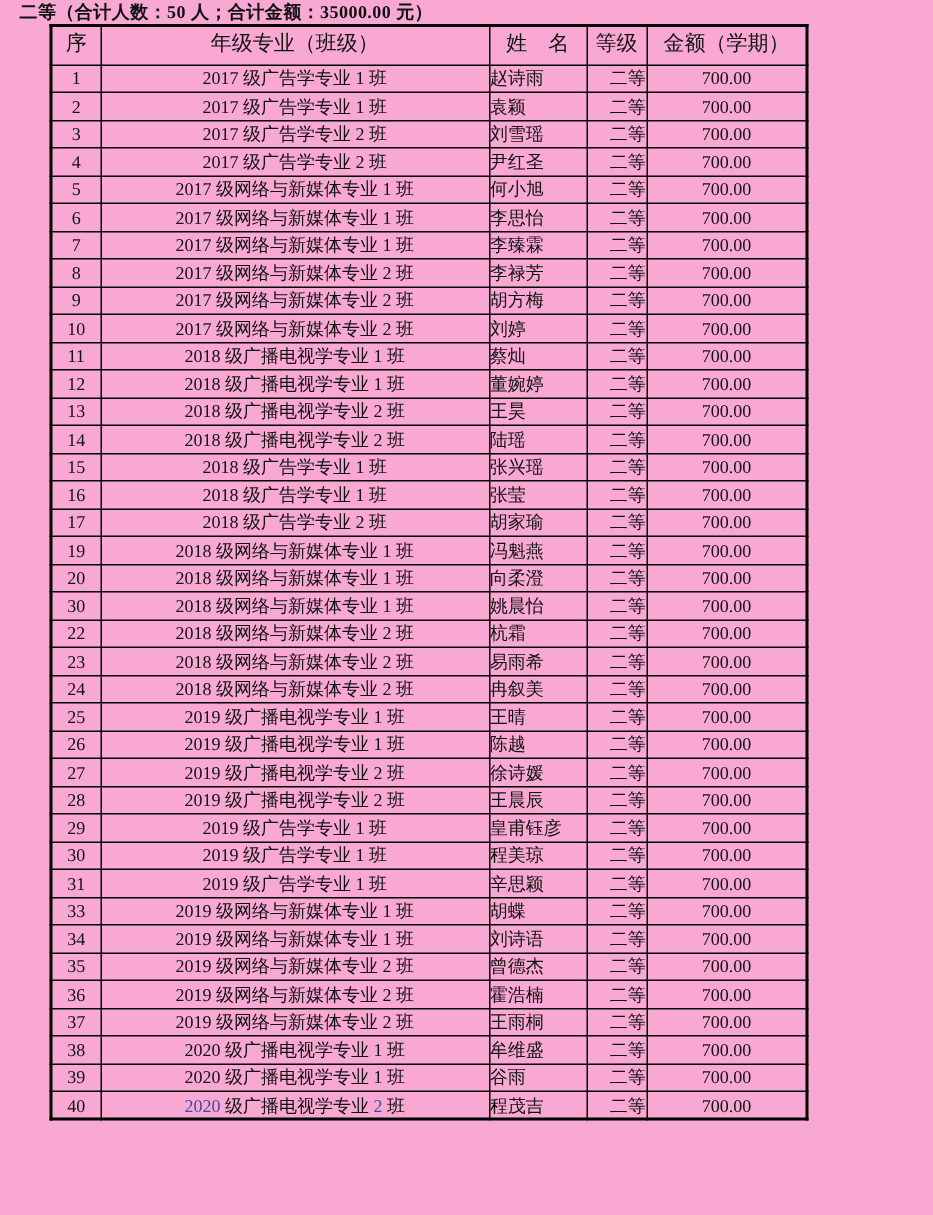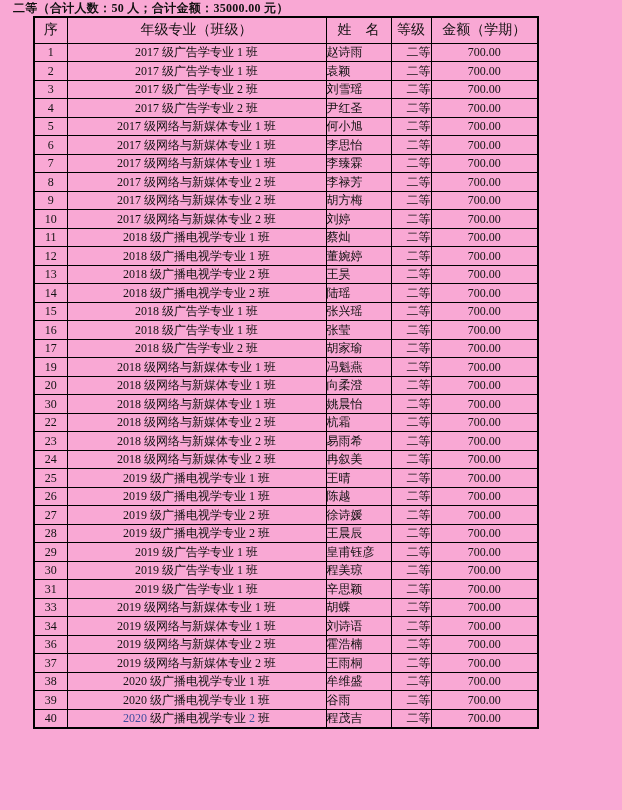--- a/index.html
+++ b/index.html
@@ -322,20 +322,27 @@
           <td class="col-amount">700.00</td>
         </tr>
         <tr class="data-row">
           <td class="col-no">34</td>
           <td class="col-class">2019 级网络与新媒体专业 1 班</td>
           <td class="col-name">刘诗语</td>
           <td class="col-level">二等</td>
           <td class="col-amount">700.00</td>
         </tr>
         <tr class="data-row">
+          <td class="col-no">35</td>
+          <td class="col-class">2019 级网络与新媒体专业 2 班</td>
+          <td class="col-name">曾德杰</td>
+          <td class="col-level">二等</td>
+          <td class="col-amount">700.00</td>
+        </tr>
+        <tr class="data-row">
           <td class="col-no">36</td>
           <td class="col-class">2019 级网络与新媒体专业 2 班</td>
           <td class="col-name">霍浩楠</td>
           <td class="col-level">二等</td>
           <td class="col-amount">700.00</td>
         </tr>
         <tr class="data-row">
           <td class="col-no">37</td>
           <td class="col-class">2019 级网络与新媒体专业 2 班</td>
           <td class="col-name">王雨桐</td>

